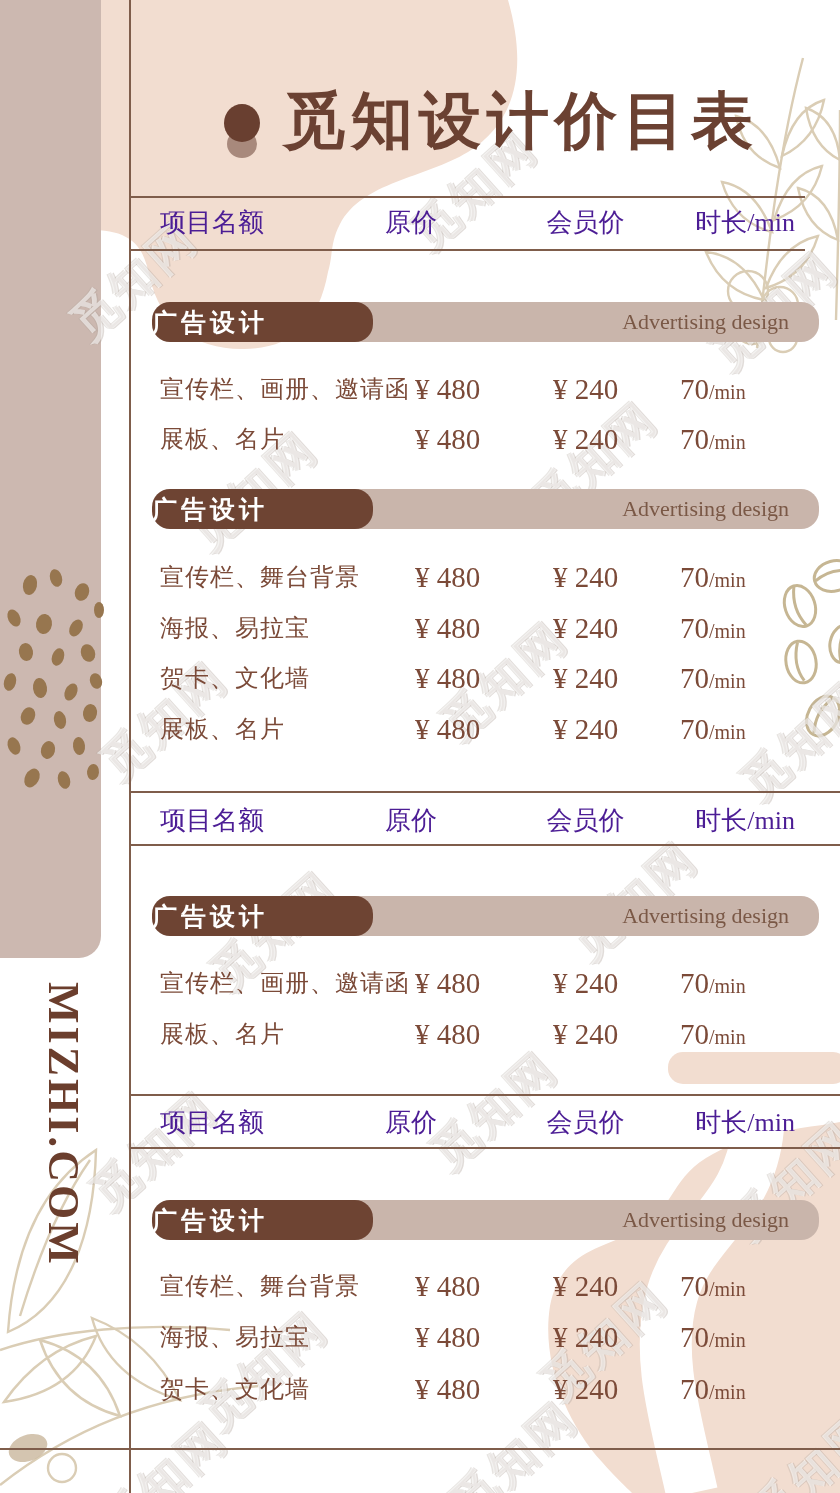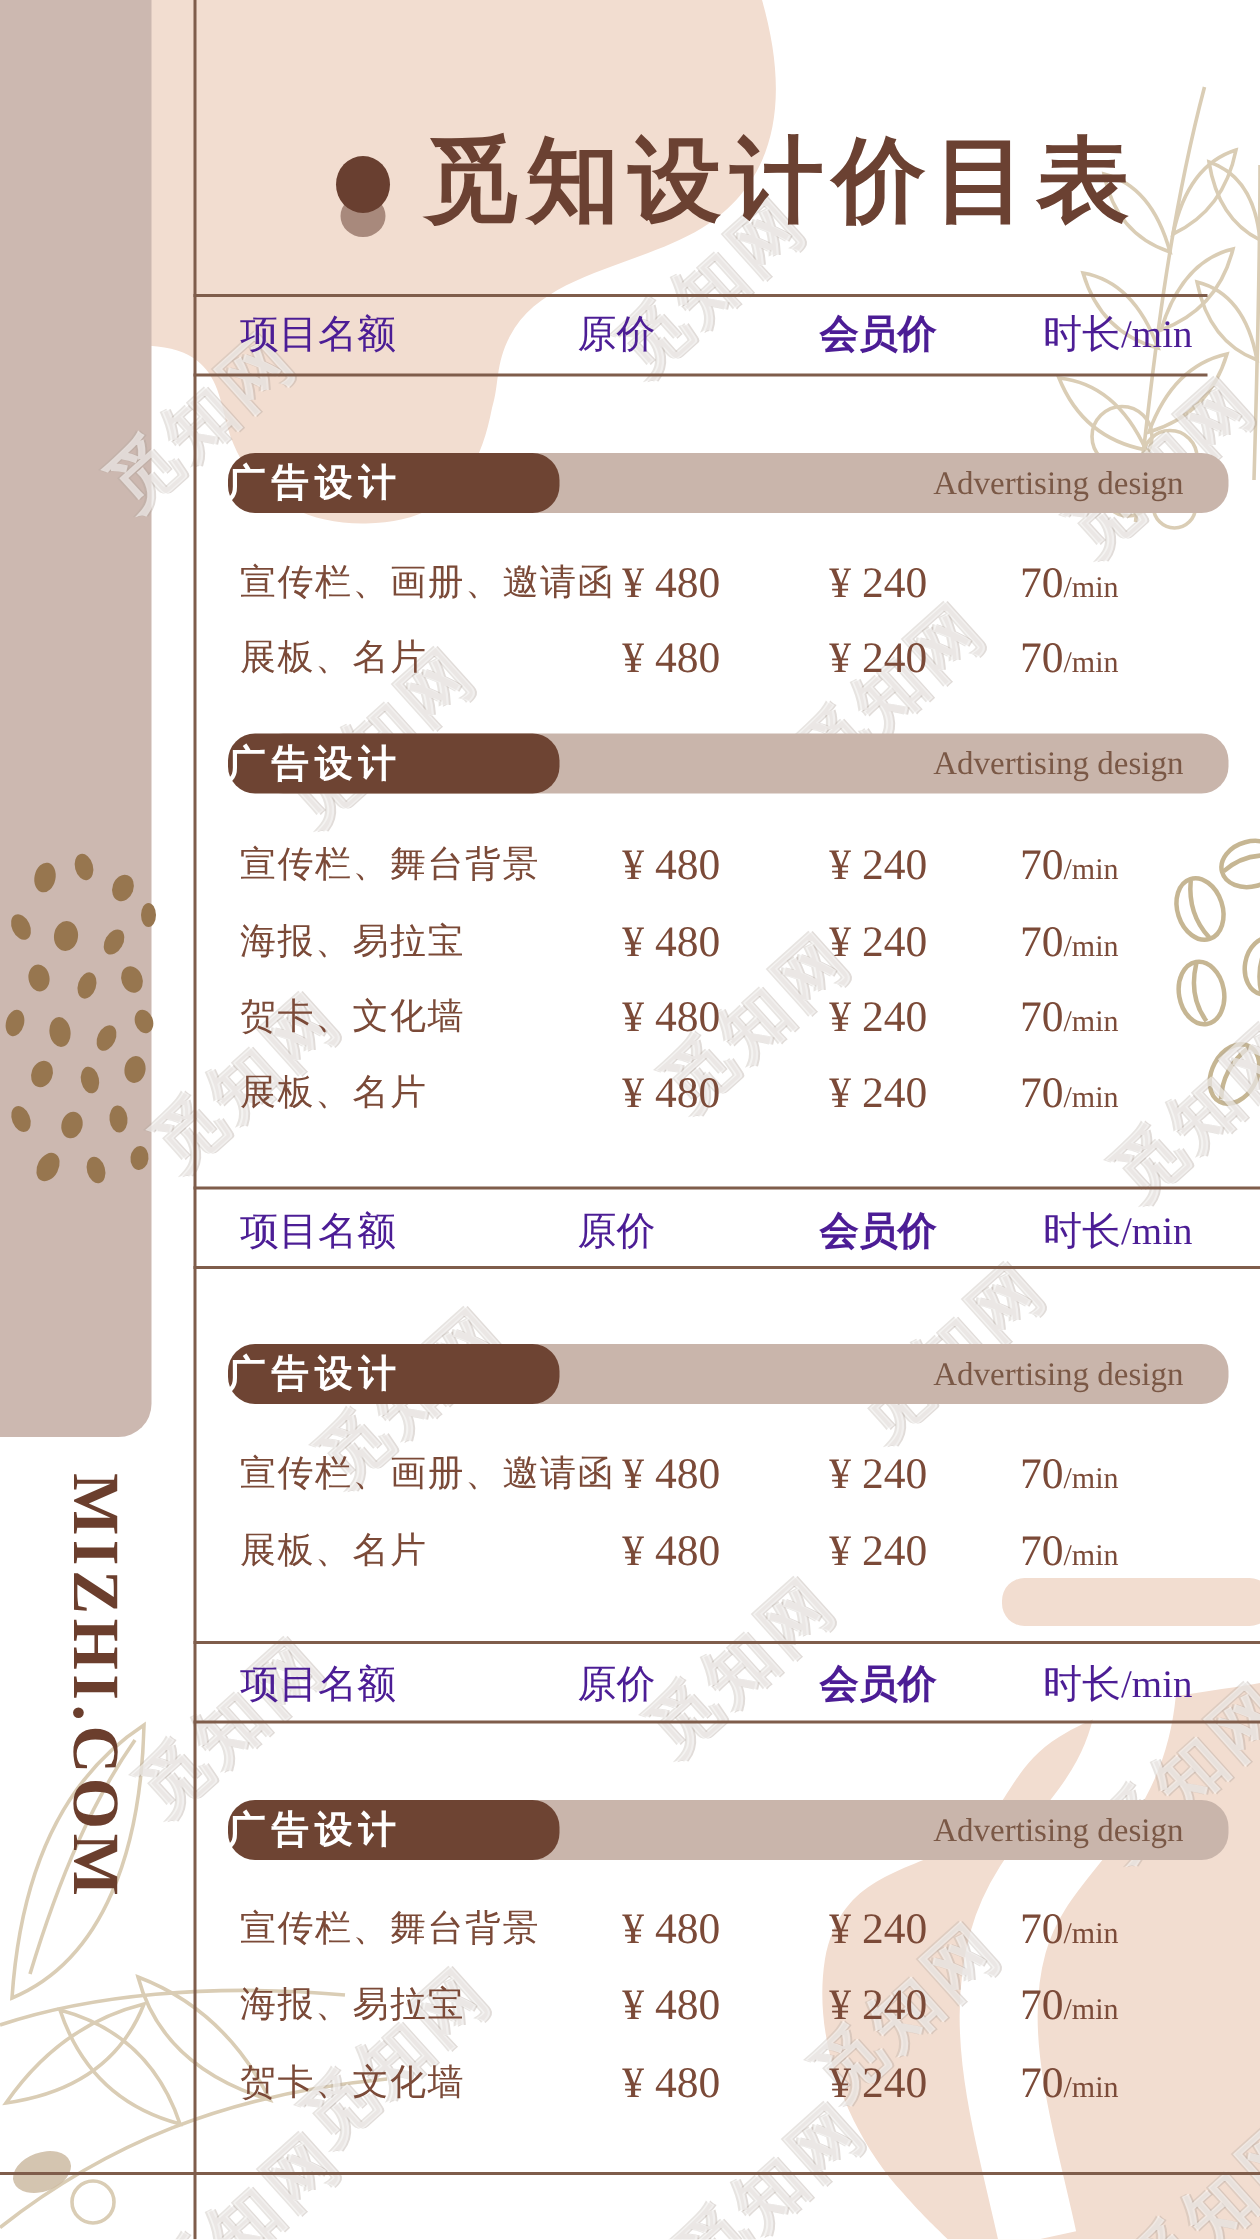--- a/index.html
+++ b/index.html
@@ -36,21 +36,21 @@
   .bullet-light{position:absolute;left:227px;top:130px;width:30px;height:28px;border-radius:50%;background:#a8897c;z-index:4;}
   .title{
     position:absolute;left:283px;top:90px;z-index:5;margin:0;
     font-size:62px;font-weight:bold;color:#6b4132;letter-spacing:6px;line-height:1;white-space:nowrap;
   }
   
   .thead{position:absolute;left:0;width:840px;height:34px;z-index:5;font-size:26px;color:#4c1d95;}
   .th-1{top:205px;}  .th-2{top:803px;}  .th-3{top:1105px;}
   .h-item{position:absolute;left:160px;}
   .h-orig{position:absolute;left:385px;width:125px;text-align:left;}
-  .h-mem{position:absolute;left:523px;width:125px;text-align:center;font-weight:bold;}
+  .h-mem{position:absolute;left:523px;width:125px;text-align:center;}
   .h-dur{position:absolute;left:645px;width:150px;text-align:right;}
   
   .secbar{position:absolute;left:152px;width:648px;height:40px;z-index:5;}
   .sb-1{top:302px;} .sb-2{top:489px;} .sb-3{top:896px;} .sb-4{top:1200px;}
   .bar-bg{
     position:absolute;left:0;top:0;width:648px;height:40px;background:#c9b5ab;border-radius:18px;margin-left:19px;
   }
   .bar-en{
     position:absolute;right:30px;top:0;line-height:40px;font-size:22px;color:#7a5846;
   }

